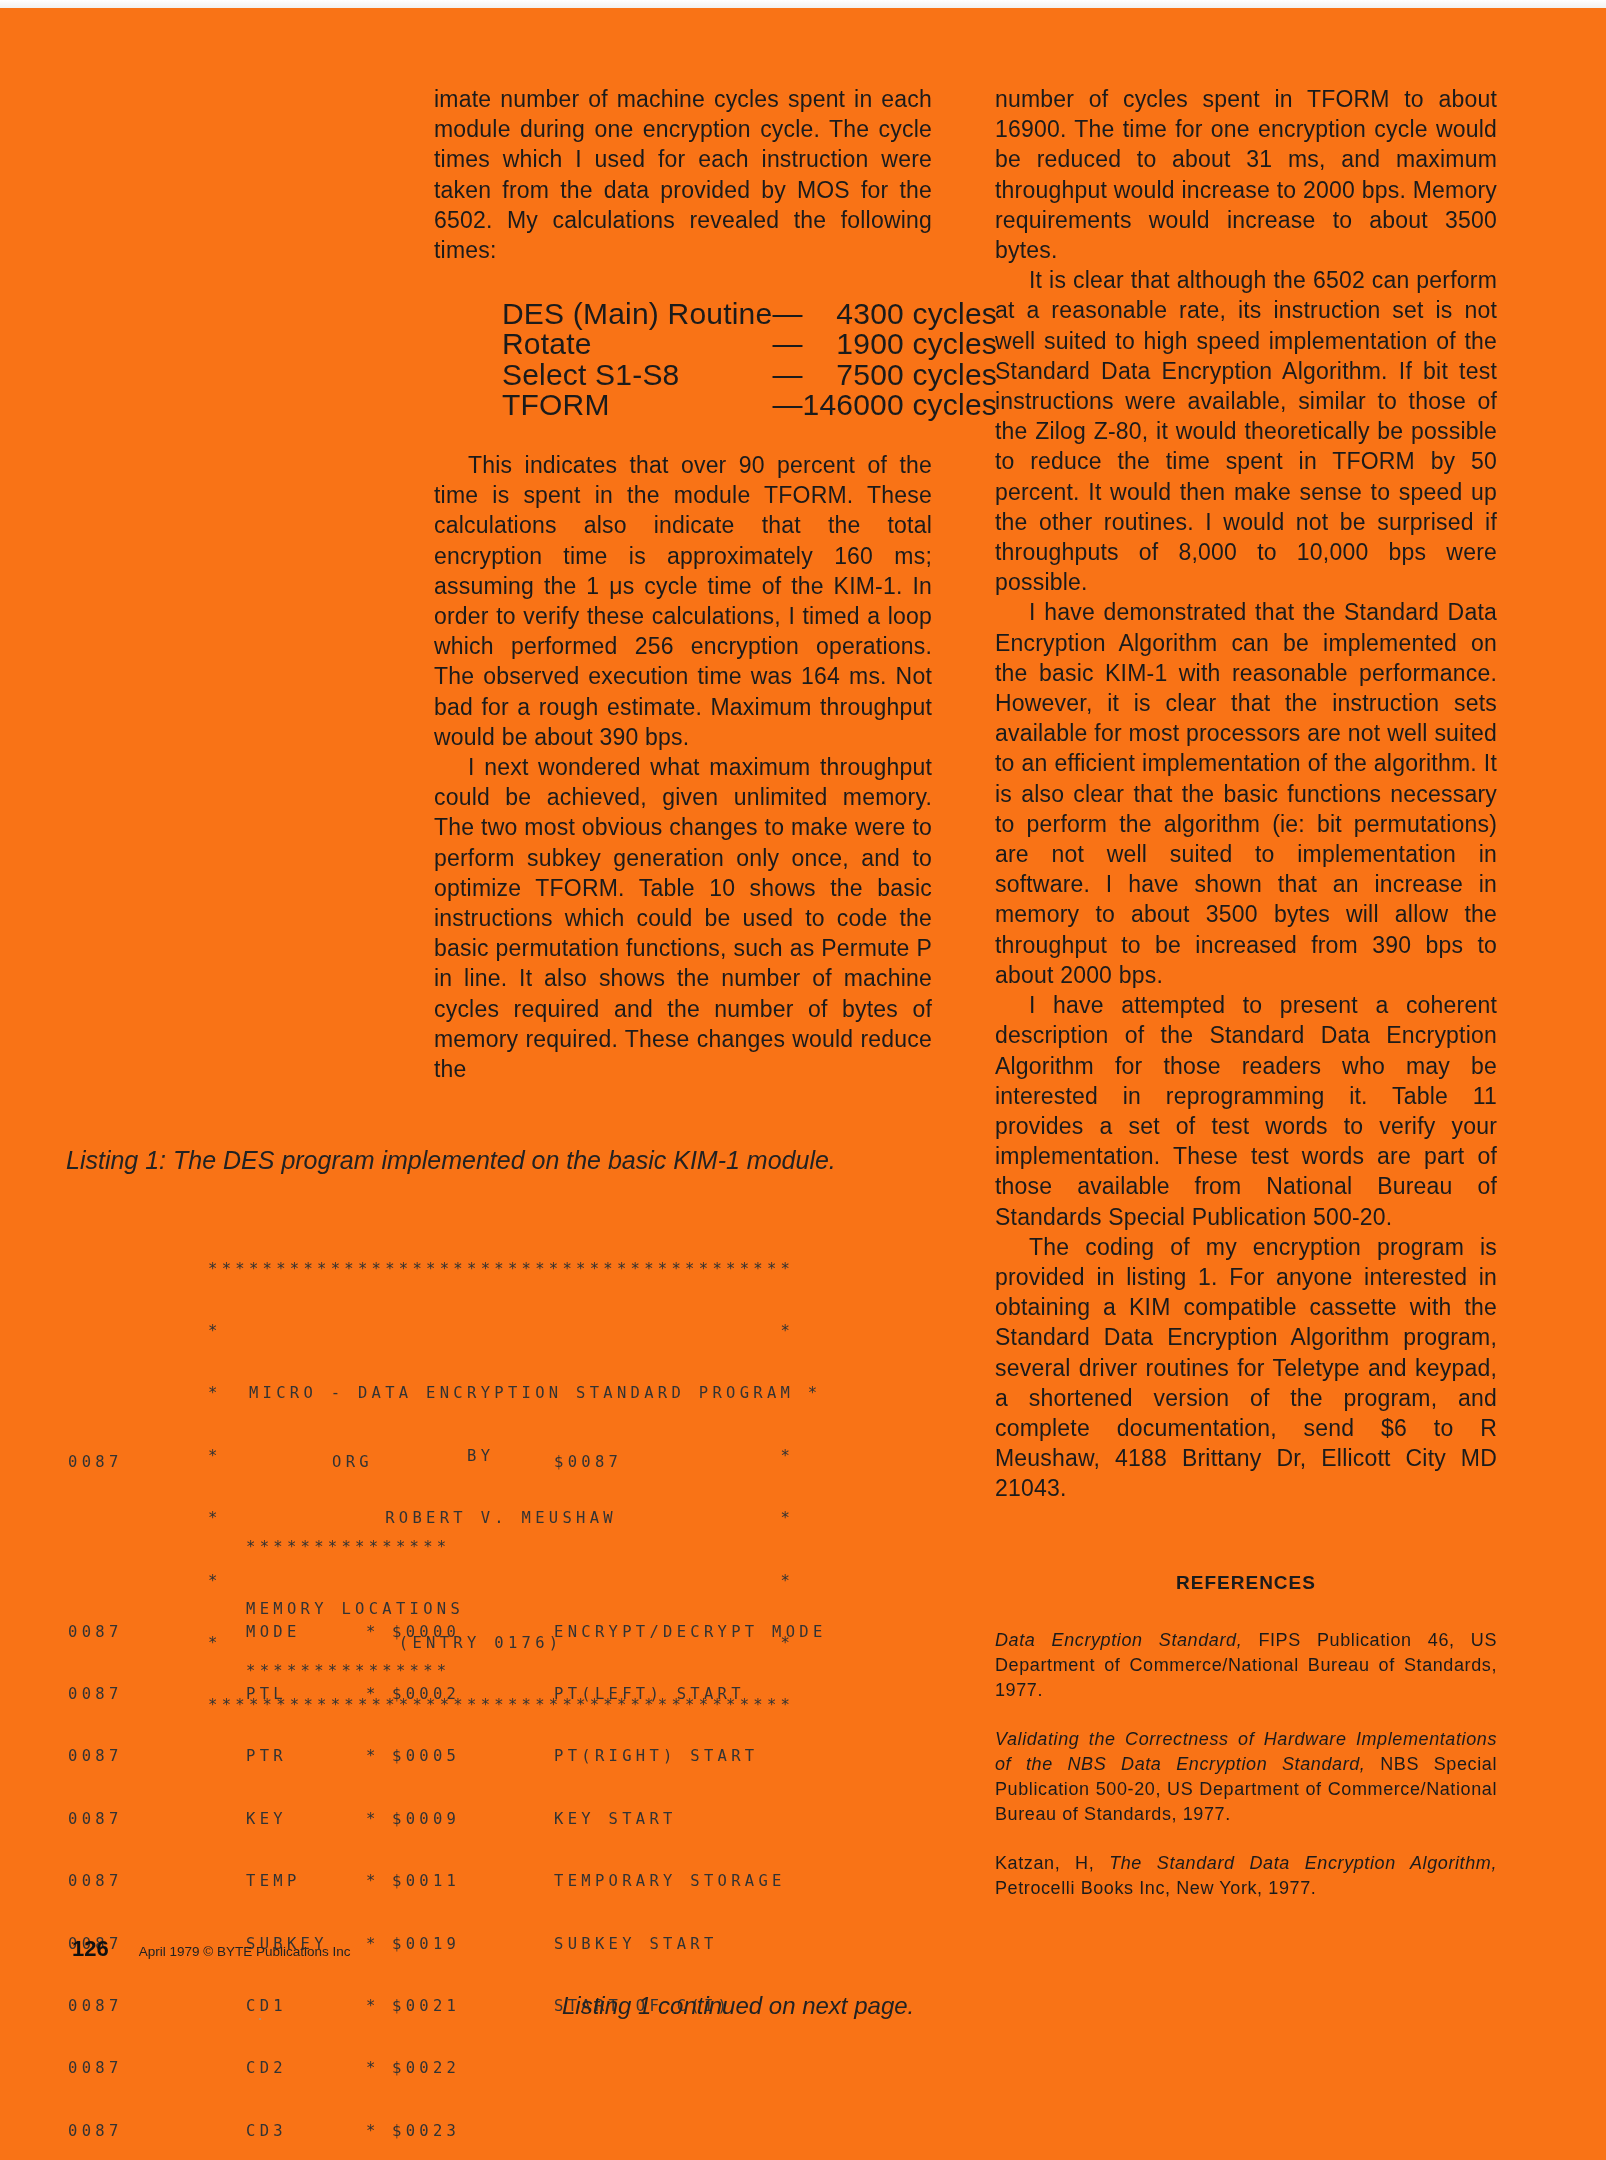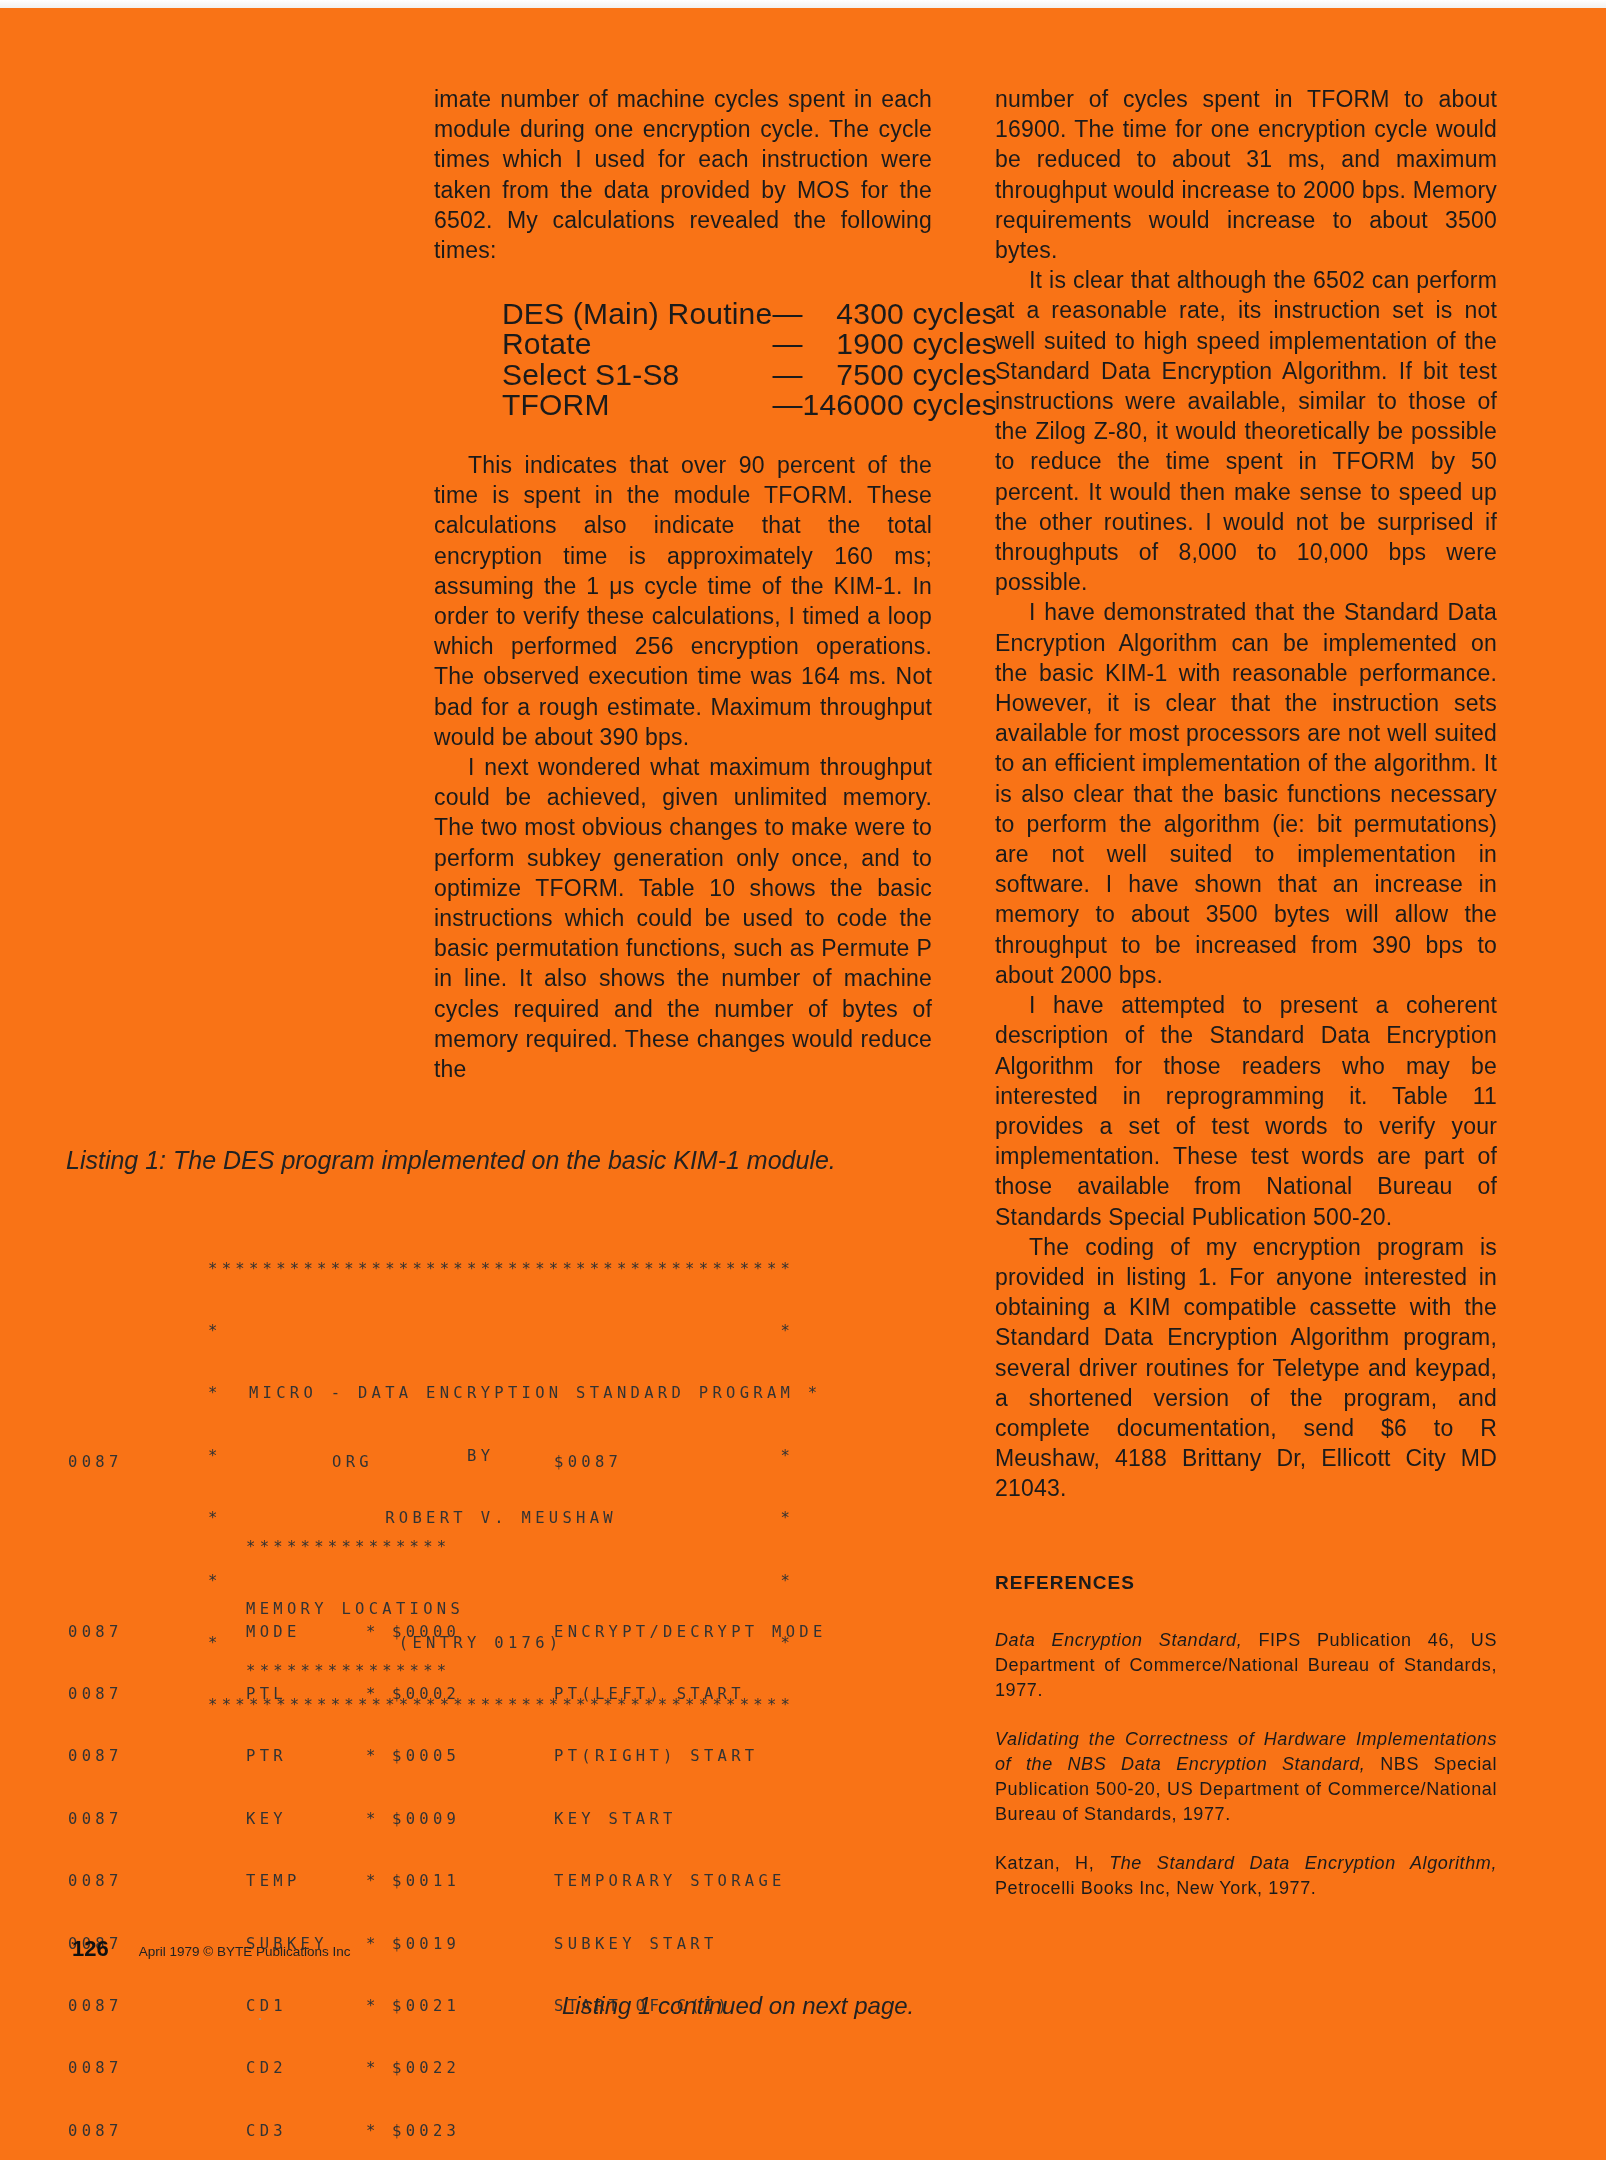--- a/index.html
+++ b/index.html
@@ -57,21 +57,21 @@
     .cycles-table td.val { text-align: right; white-space: nowrap; }
 
     .section-heading {
       font-weight: normal;
       font-size: 23px;
       margin: 30px 0 30px 0 !important;
       text-align: left;
     }
 
     .refs-heading {
-      text-align: left;
+      text-align: center;
       font-weight: bold;
       font-size: 19px;
       letter-spacing: 1px;
       margin: 64px 0 30px 0 !important;
     }
     .ref {
       font-size: 18px;
       line-height: 25px;
       letter-spacing: 0.6px;
       margin: 0 0 24px 0 !important;

